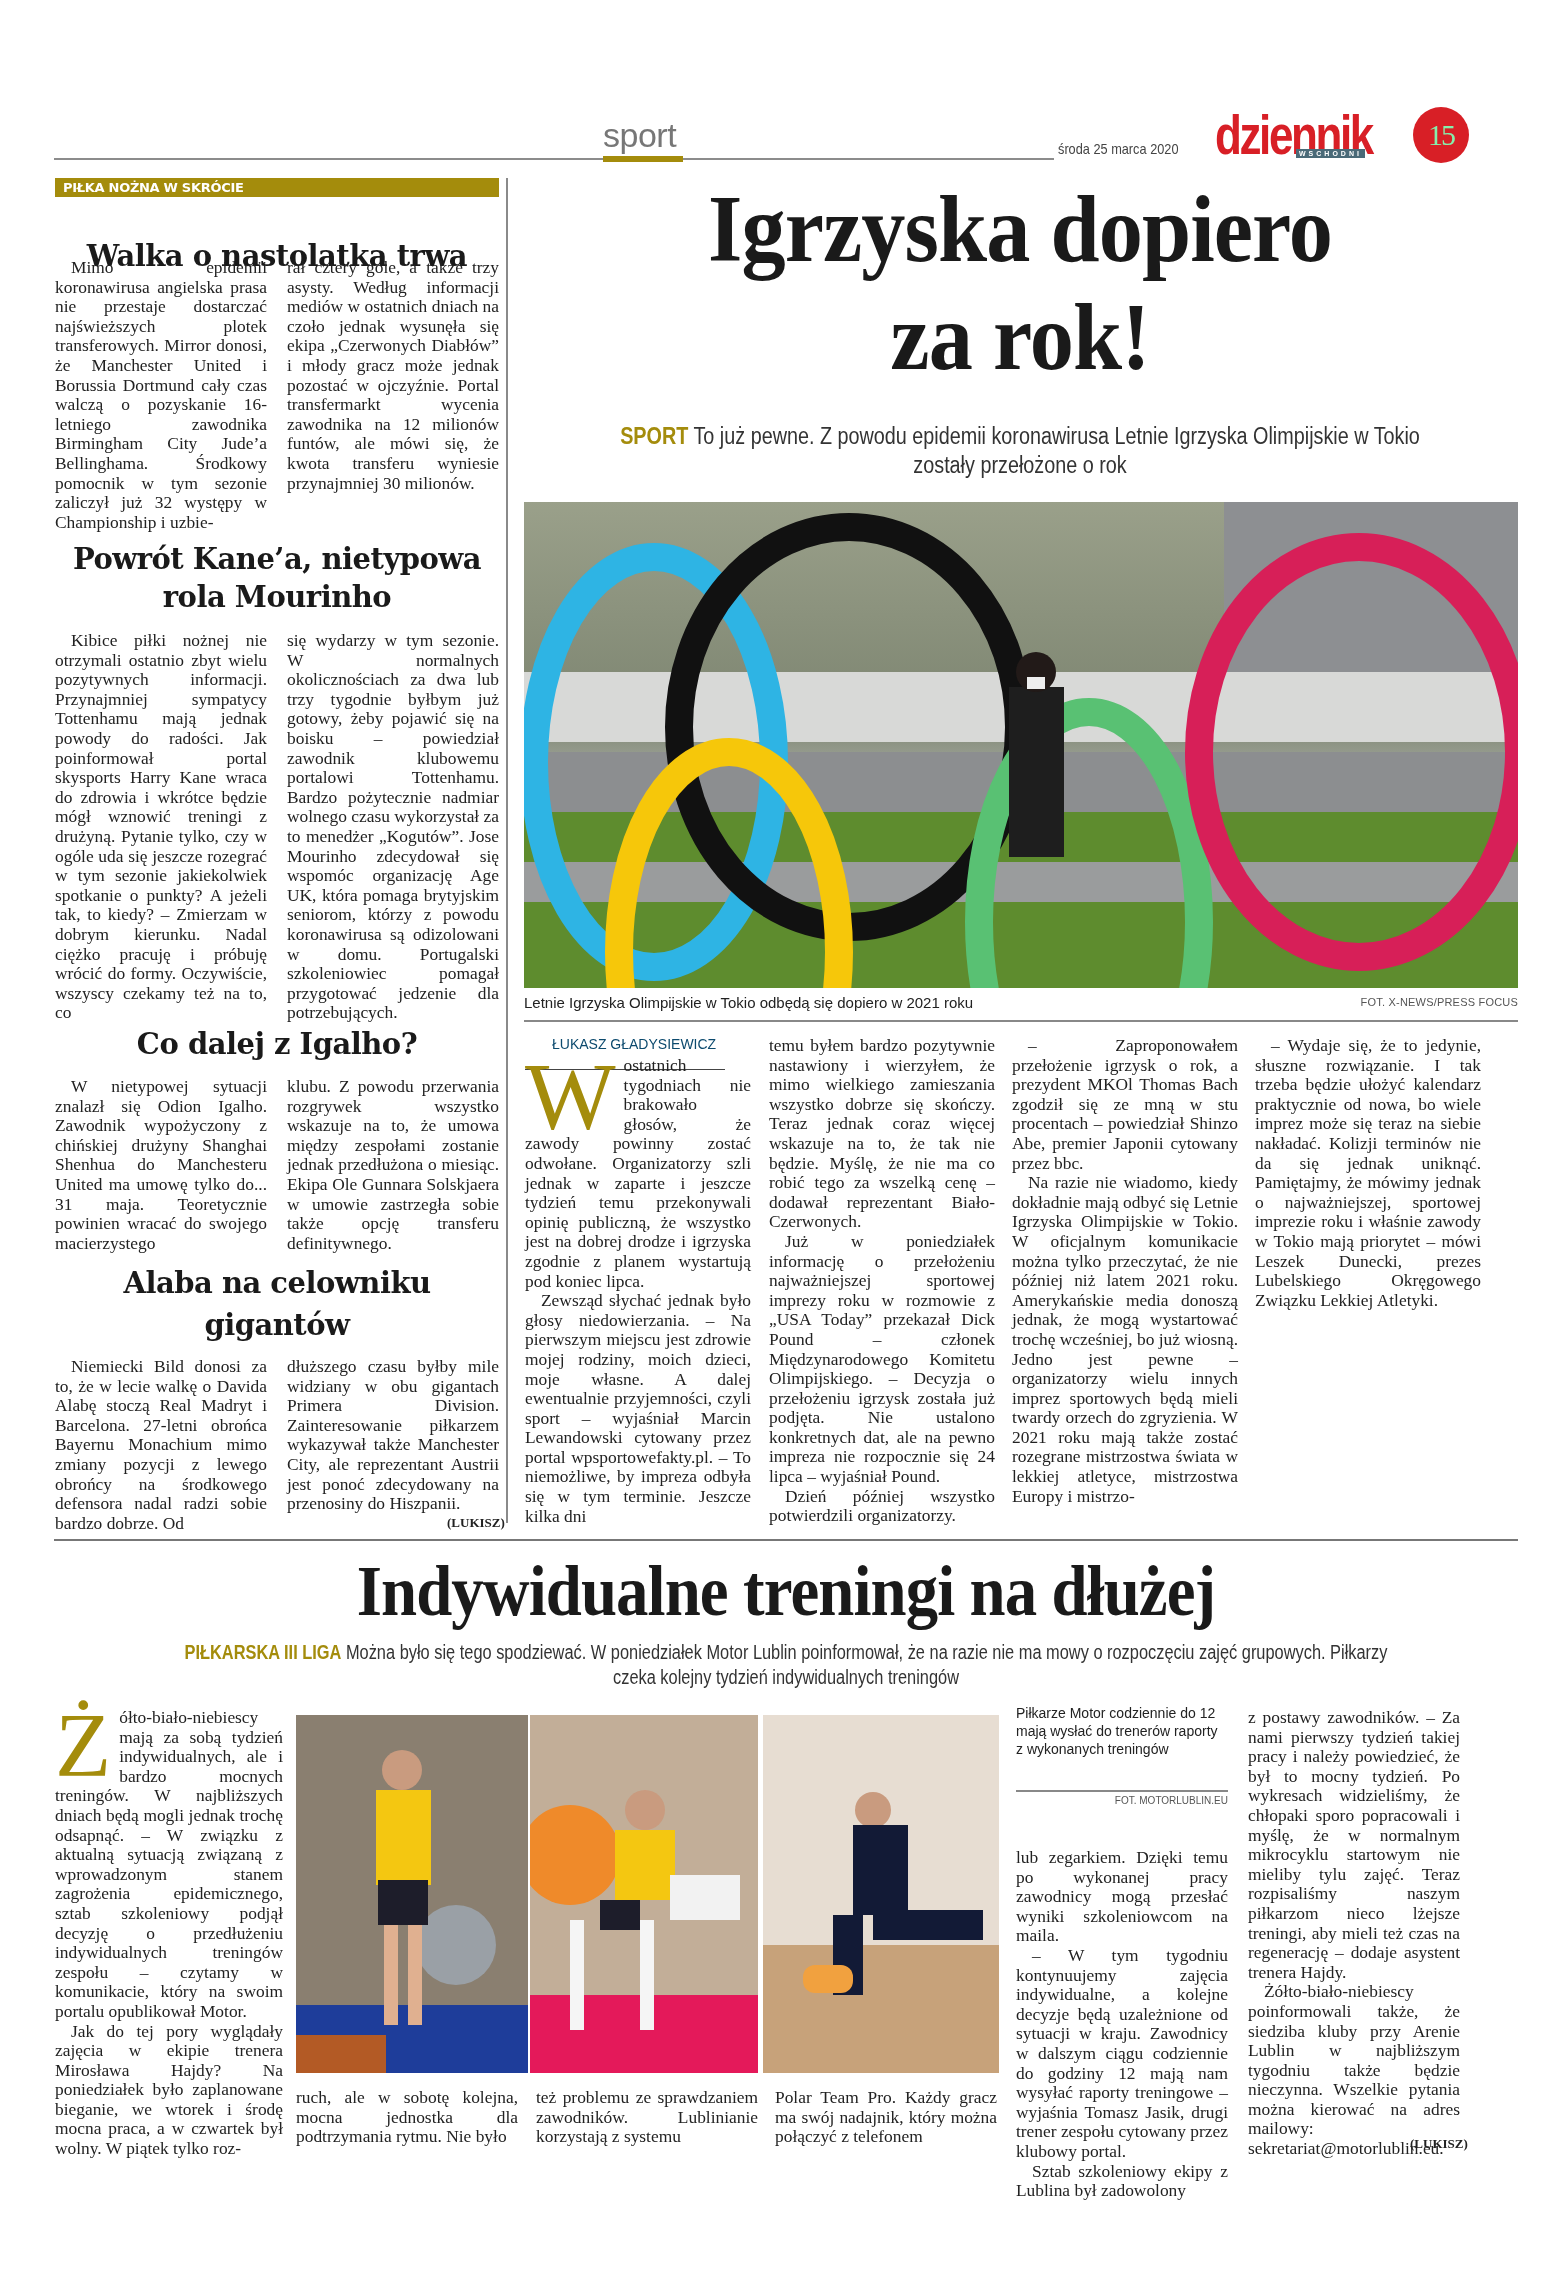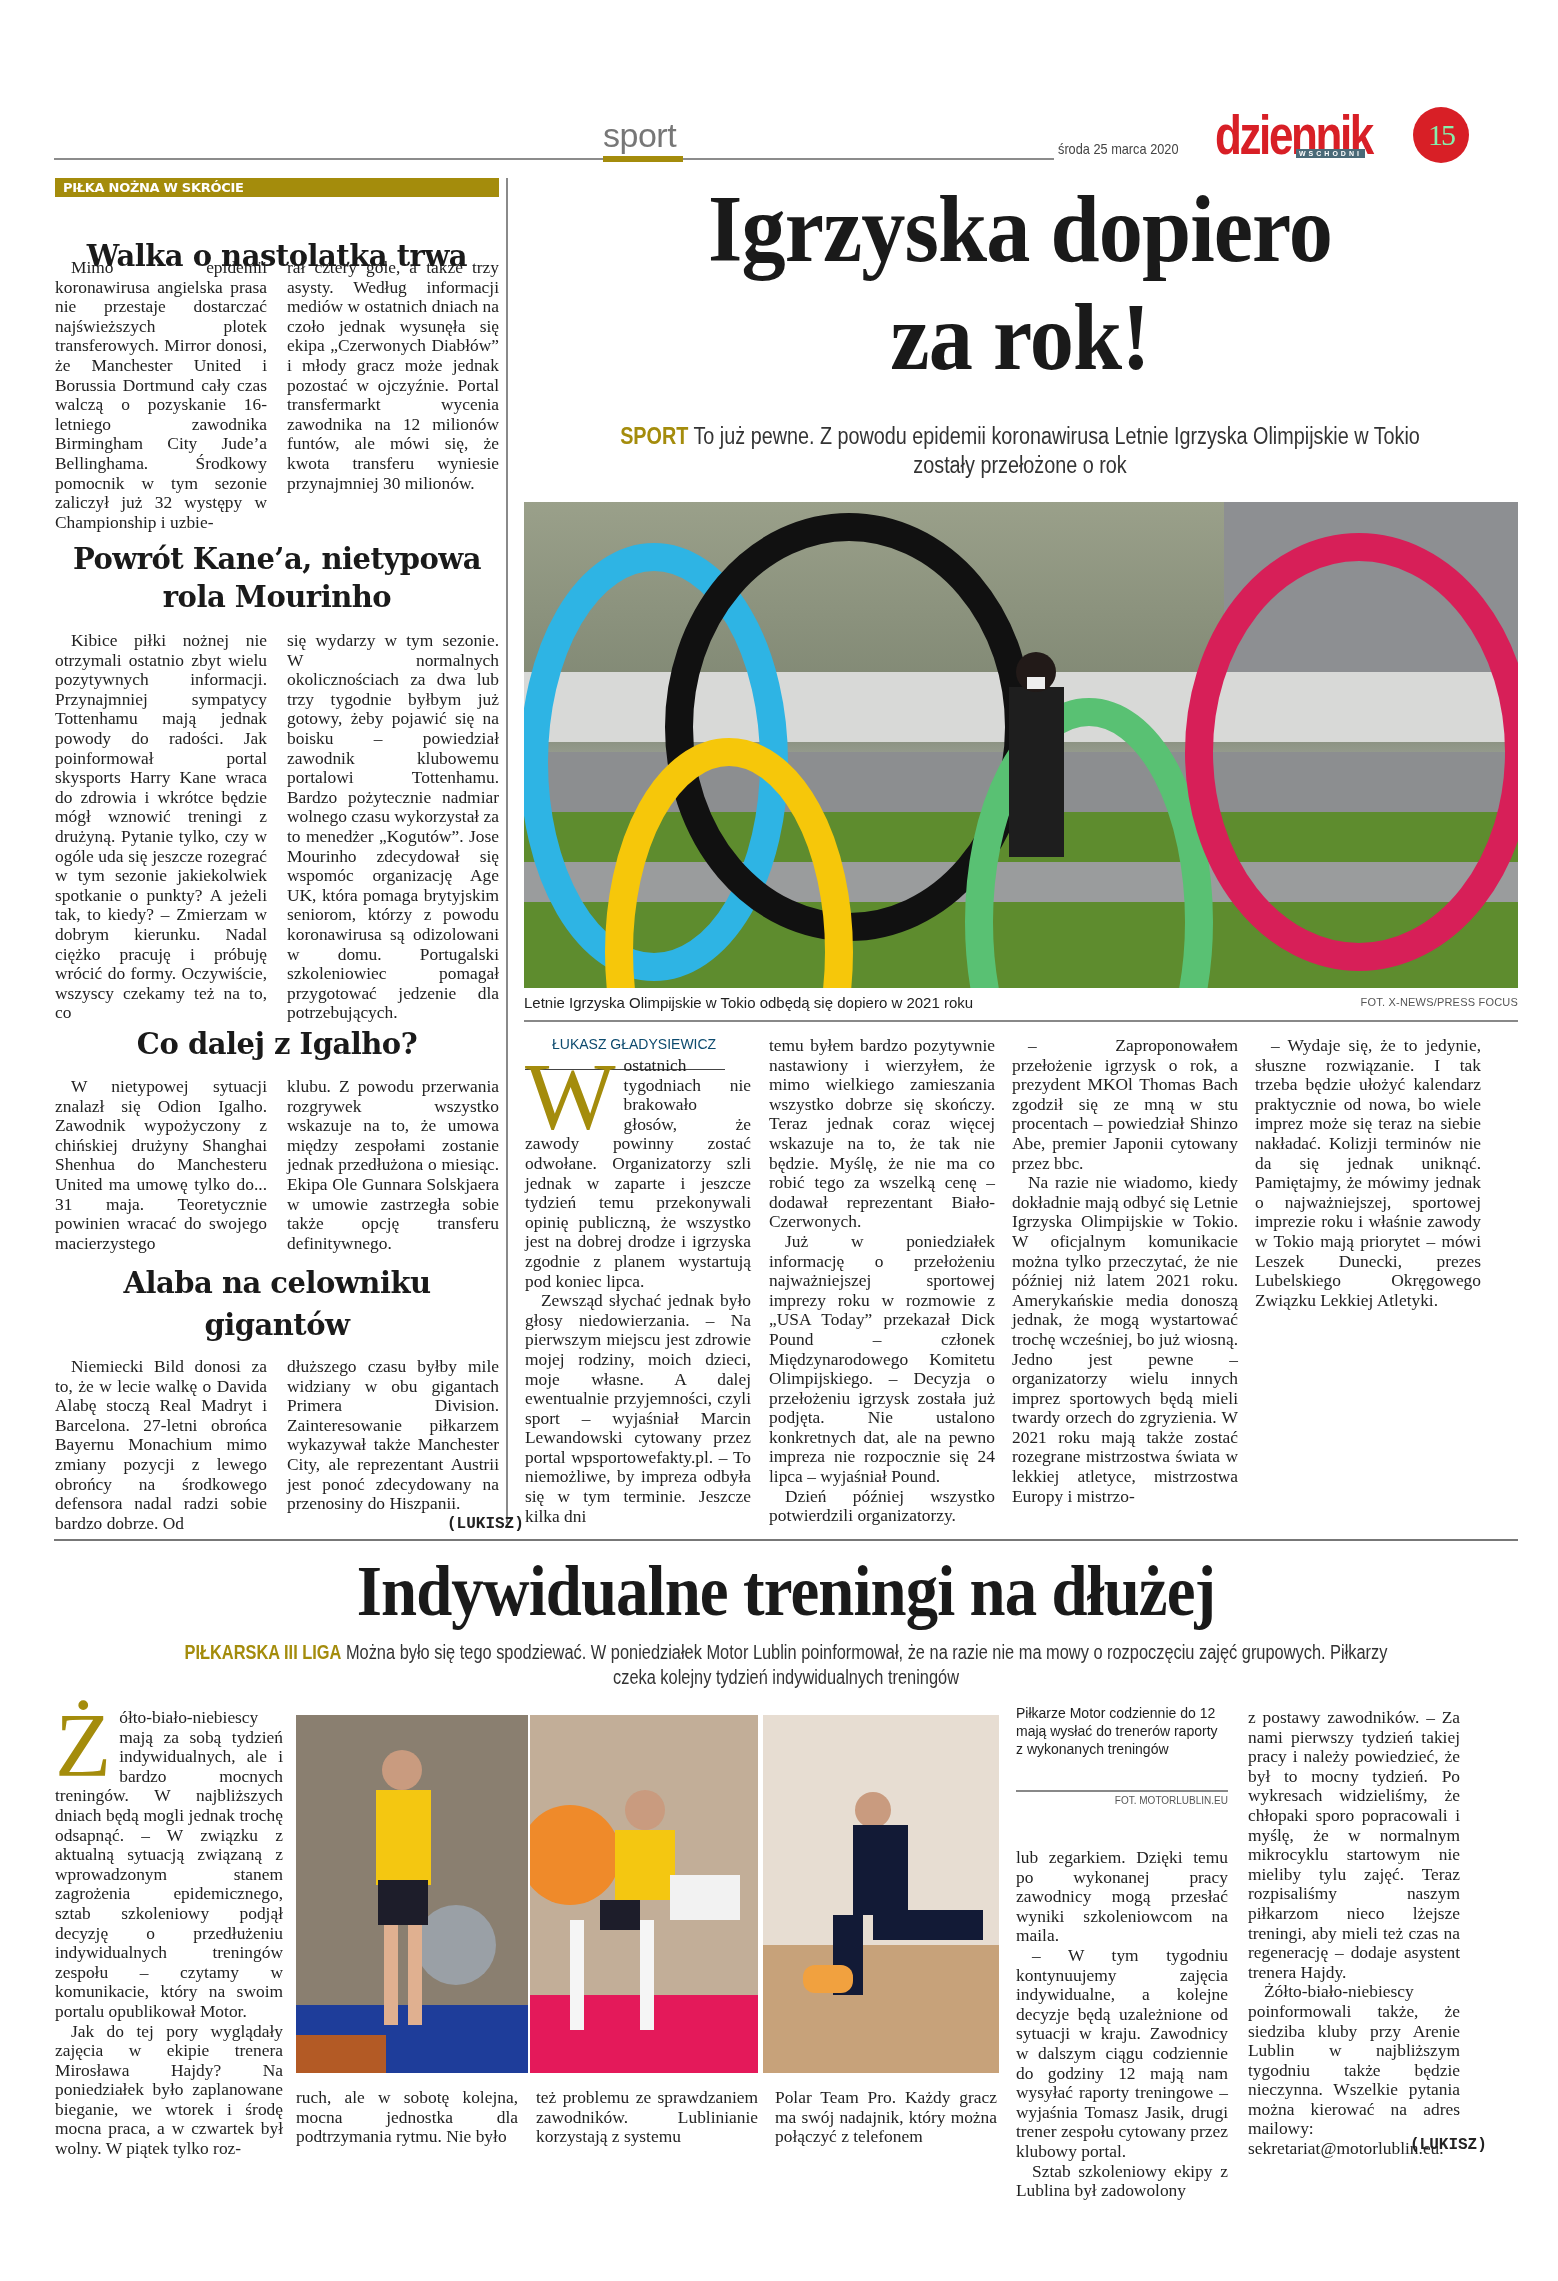--- a/index.html
+++ b/index.html
@@ -42,21 +42,21 @@
   
   .sec-rule { left: 54px; top: 1539px; width: 1464px; height: 2px; background: #777; }
   .headline2 { left: 54px; top: 1546px; width: 1464px; text-align: center; font-family: "Liberation Serif", serif; font-weight: bold; font-size: 72px; line-height: 90px; letter-spacing: -1px; transform: scaleX(0.9); transform-origin: center; }
   .lead2 { left: 54px; top: 1640px; width: 1464px; text-align: center; font-family: "Liberation Sans", sans-serif; font-size: 19.5px; line-height: 25px; color: #333; transform: scaleX(0.84); transform-origin: center; }
   .lead2 b { color: #a48c0c; }
 
   .photo2 { position: absolute; overflow: hidden; }
   .photo-caption2 { left: 1016px; top: 1704px; width: 212px; font-family: "Liberation Sans", sans-serif; font-size: 14px; line-height: 18px; color: #222; }
   .photo-caption2-rule { left: 1016px; top: 1790px; width: 212px; height: 2px; background: #888; }
   .photo-credit2 { left: 1016px; top: 1795px; width: 212px; text-align: right; font-family: "Liberation Sans", sans-serif; font-size: 10px; color: #555; }
-  .signoff { font-family: Liberation Mono, monospace; font-weight: bold; font-size: 16px; color: #222; }
+  .signoff { font-family: Liberation Serif, serif; font-weight: bold; font-size: 13px; color: #222; }
 </style>
 </head>
 <body>
 
 <div class="abs hdr-rule"></div>
 <div class="abs section-label">sport</div>
 <div class="abs section-bar"></div>
 <div class="abs date">środa 25 marca 2020</div>
 <div class="abs logo">dziennik</div>
 <div class="abs logo-sub">WSCHODNI</div>

